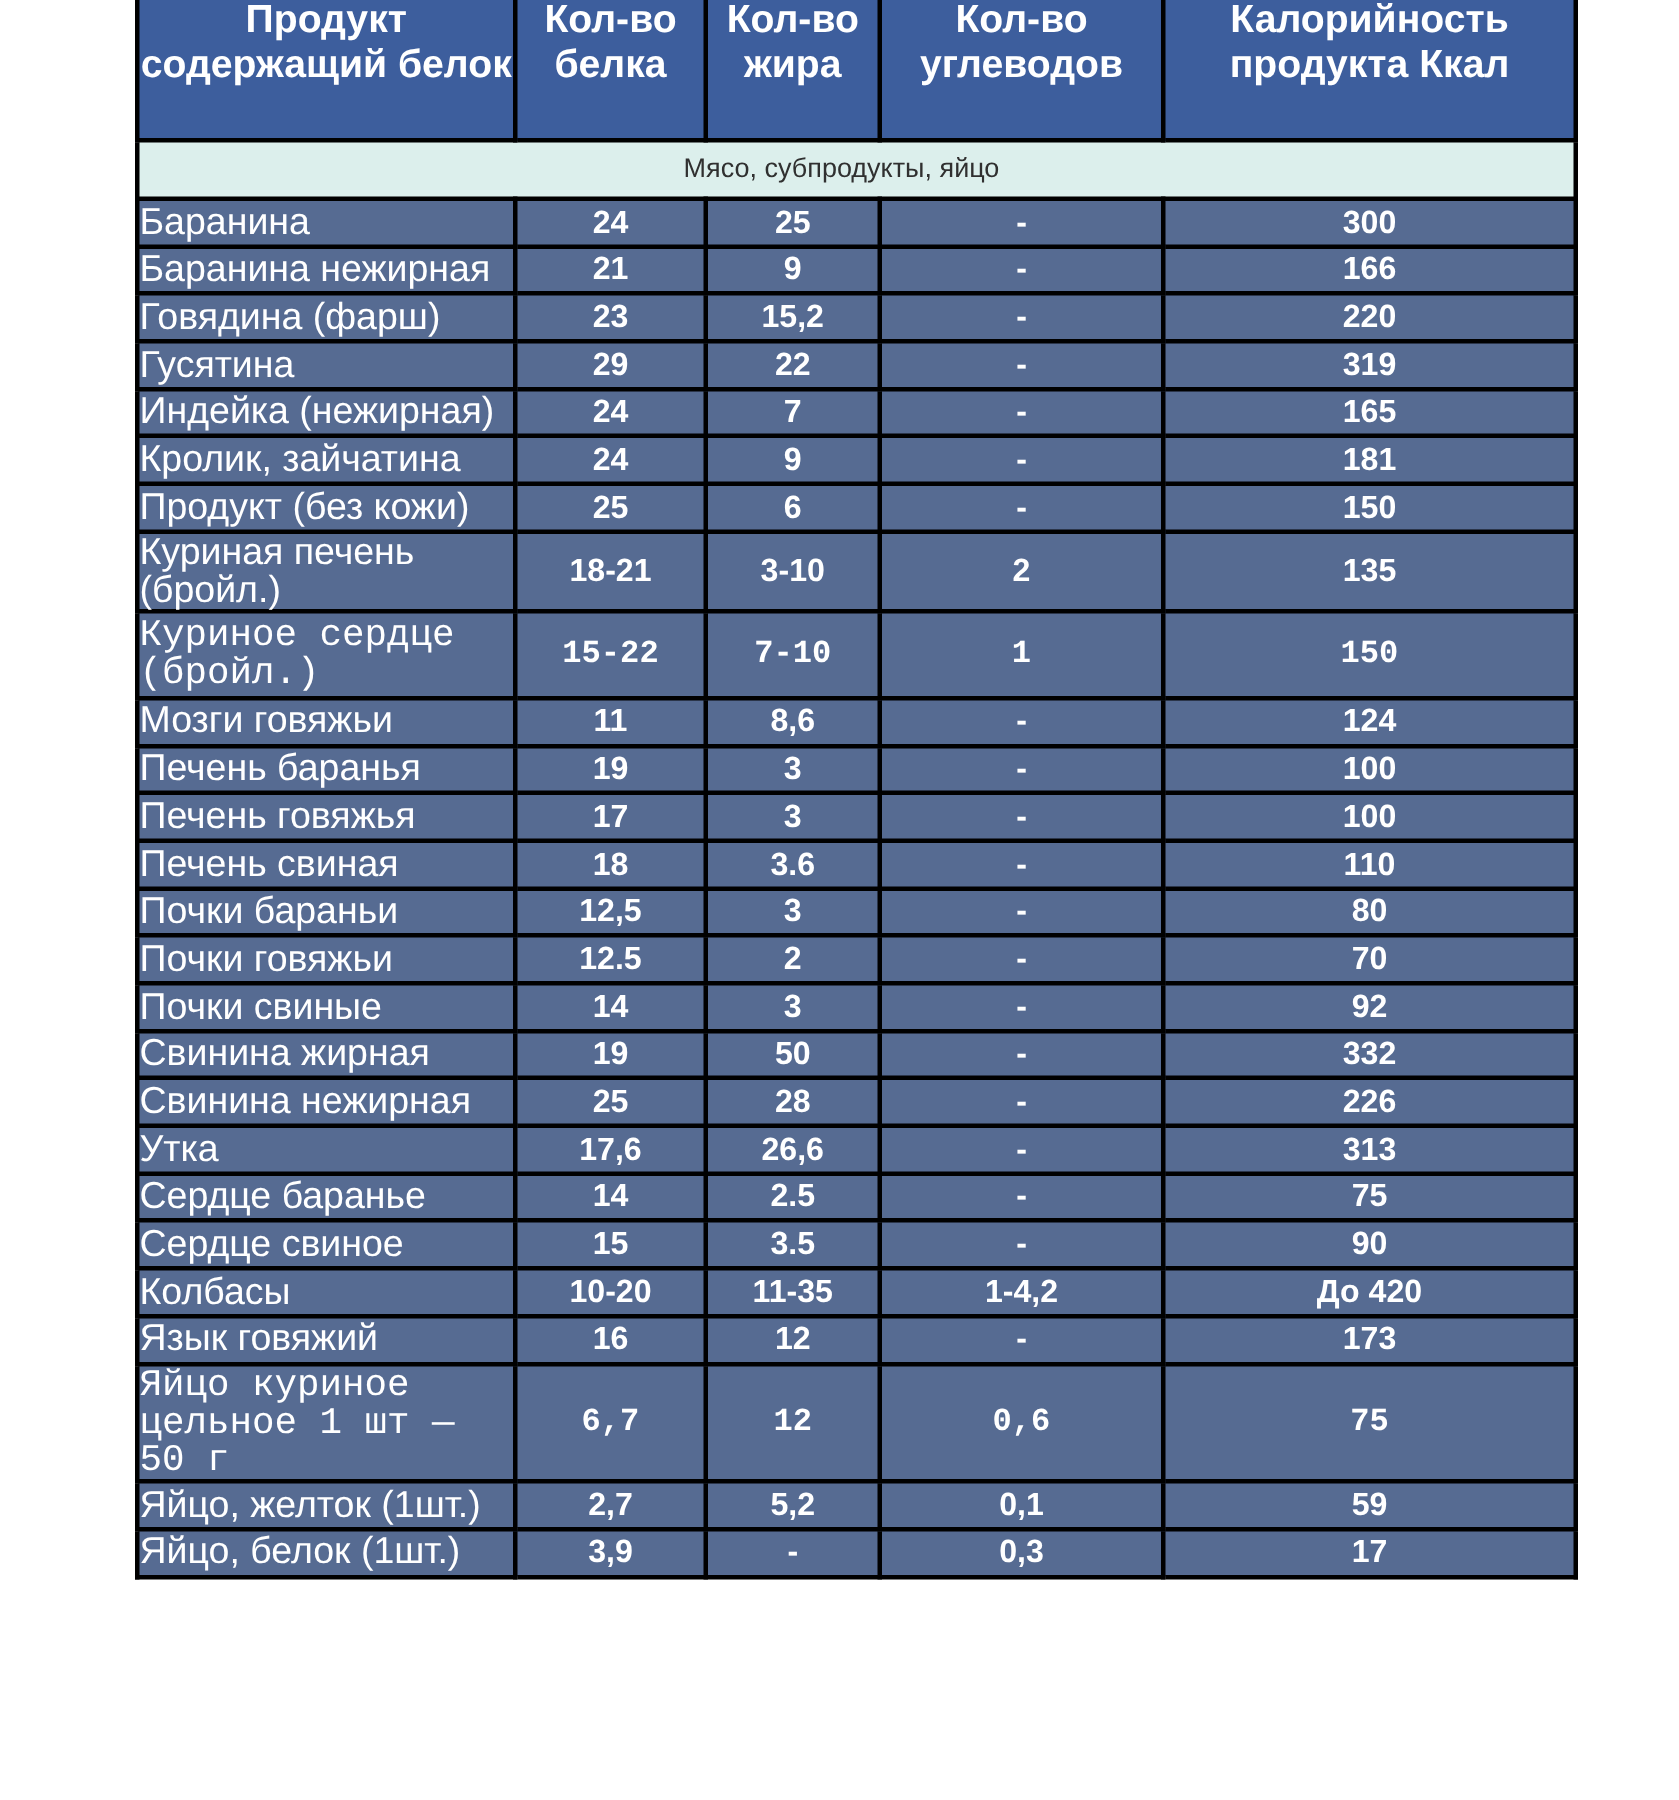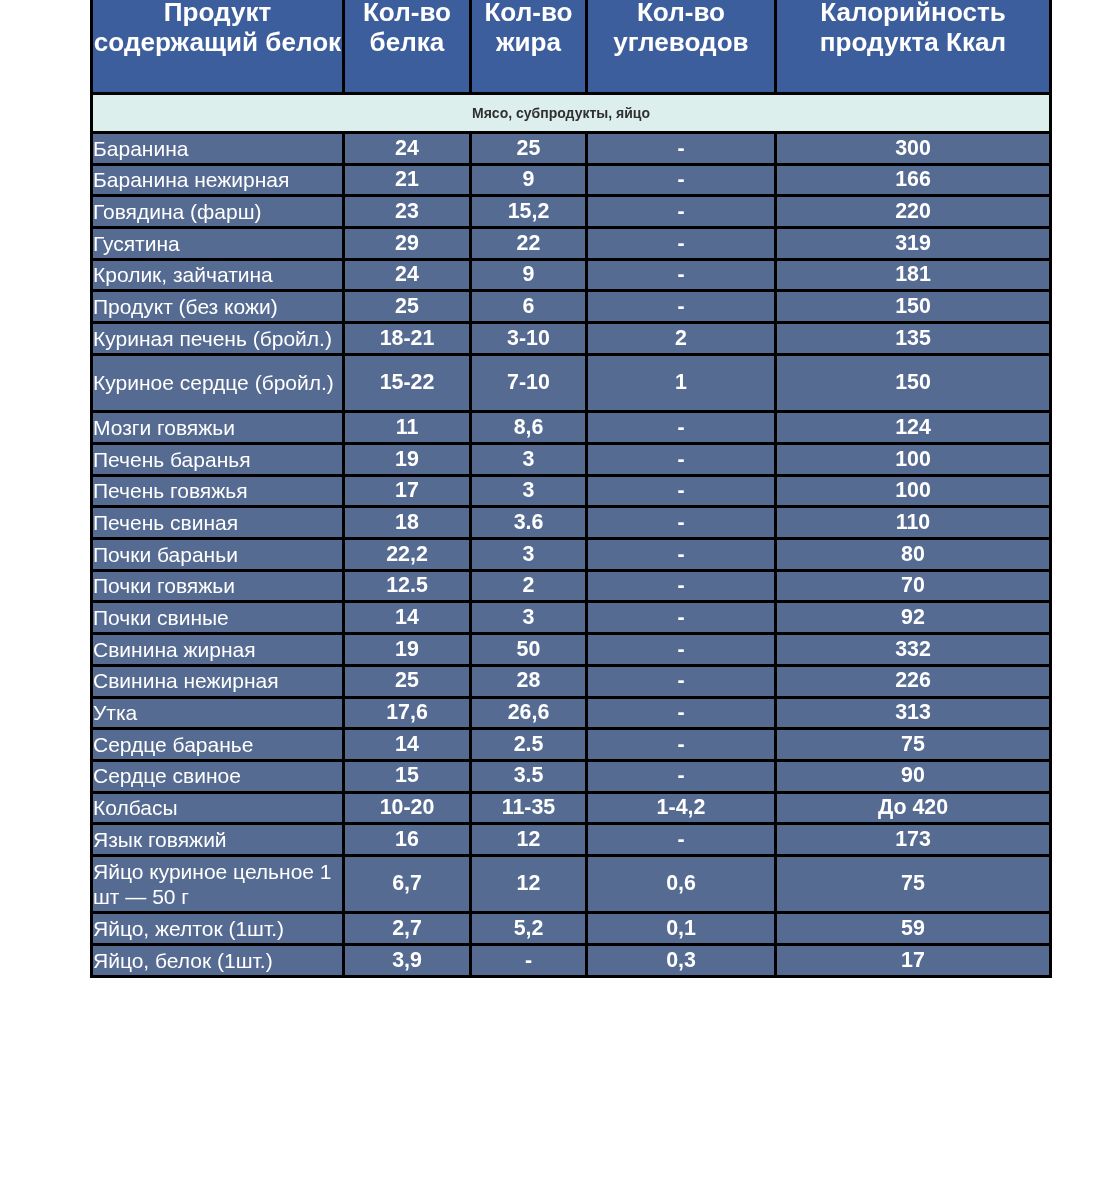--- a/index.html
+++ b/index.html
@@ -45,38 +45,38 @@
   }
   .head-inner {
     font-weight:bold;
     font-size:26.1px;
     line-height:30.5px;
     padding-top:28.5px;
   }
   .nutrition-table td.section-cell {
     background:#dcefec;
     color:#303030;
-    font-weight:bold;
-    font-size:14px;
+    font-weight:normal;
+    font-size:18px;
     text-align:center;
     vertical-align:middle;
     height:39px;
     padding-right:20px;
     padding-bottom:1px;
   }
   .nutrition-table tr.data-row td {
     background:#566b92;
     color:#ffffff;
     height:31.7px;
     vertical-align:middle;
     padding-bottom:0.6px;
   }
-  .nutrition-table tr.data-row.tall td { height:57.5px; }
+  .nutrition-table tr.data-row.tall td { height:57.5px;font-family:Liberation Mono, monospace; }
   .nutrition-table td.product-cell {
-    font-size:21px;
+    font-size:25px;
     line-height:25px;
     font-weight:normal;
     text-align:left;
     padding-left:0;
     padding-right:3px;
   }
   .nutrition-table td.value-cell {
     font-size:21.4px;
     line-height:25px;
     font-weight:bold;
@@ -140,20 +140,27 @@
           <td class="value-cell">220</td>
         </tr>
         <tr class="data-row">
           <td class="product-cell">Гусятина</td>
           <td class="value-cell">29</td>
           <td class="value-cell">22</td>
           <td class="value-cell">-</td>
           <td class="value-cell">319</td>
         </tr>
         <tr class="data-row">
+          <td class="product-cell">Индейка (нежирная)</td>
+          <td class="value-cell">24</td>
+          <td class="value-cell">7</td>
+          <td class="value-cell">-</td>
+          <td class="value-cell">165</td>
+        </tr>
+        <tr class="data-row">
           <td class="product-cell">Кролик, зайчатина</td>
           <td class="value-cell">24</td>
           <td class="value-cell">9</td>
           <td class="value-cell">-</td>
           <td class="value-cell">181</td>
         </tr>
         <tr class="data-row">
           <td class="product-cell">Продукт (без кожи)</td>
           <td class="value-cell">25</td>
           <td class="value-cell">6</td>
@@ -197,21 +204,21 @@
         </tr>
         <tr class="data-row">
           <td class="product-cell">Печень свиная</td>
           <td class="value-cell">18</td>
           <td class="value-cell">3.6</td>
           <td class="value-cell">-</td>
           <td class="value-cell">110</td>
         </tr>
         <tr class="data-row">
           <td class="product-cell">Почки бараньи</td>
-          <td class="value-cell">22,2</td>
+          <td class="value-cell">12,5</td>
           <td class="value-cell">3</td>
           <td class="value-cell">-</td>
           <td class="value-cell">80</td>
         </tr>
         <tr class="data-row">
           <td class="product-cell">Почки говяжьи</td>
           <td class="value-cell">12.5</td>
           <td class="value-cell">2</td>
           <td class="value-cell">-</td>
           <td class="value-cell">70</td>

